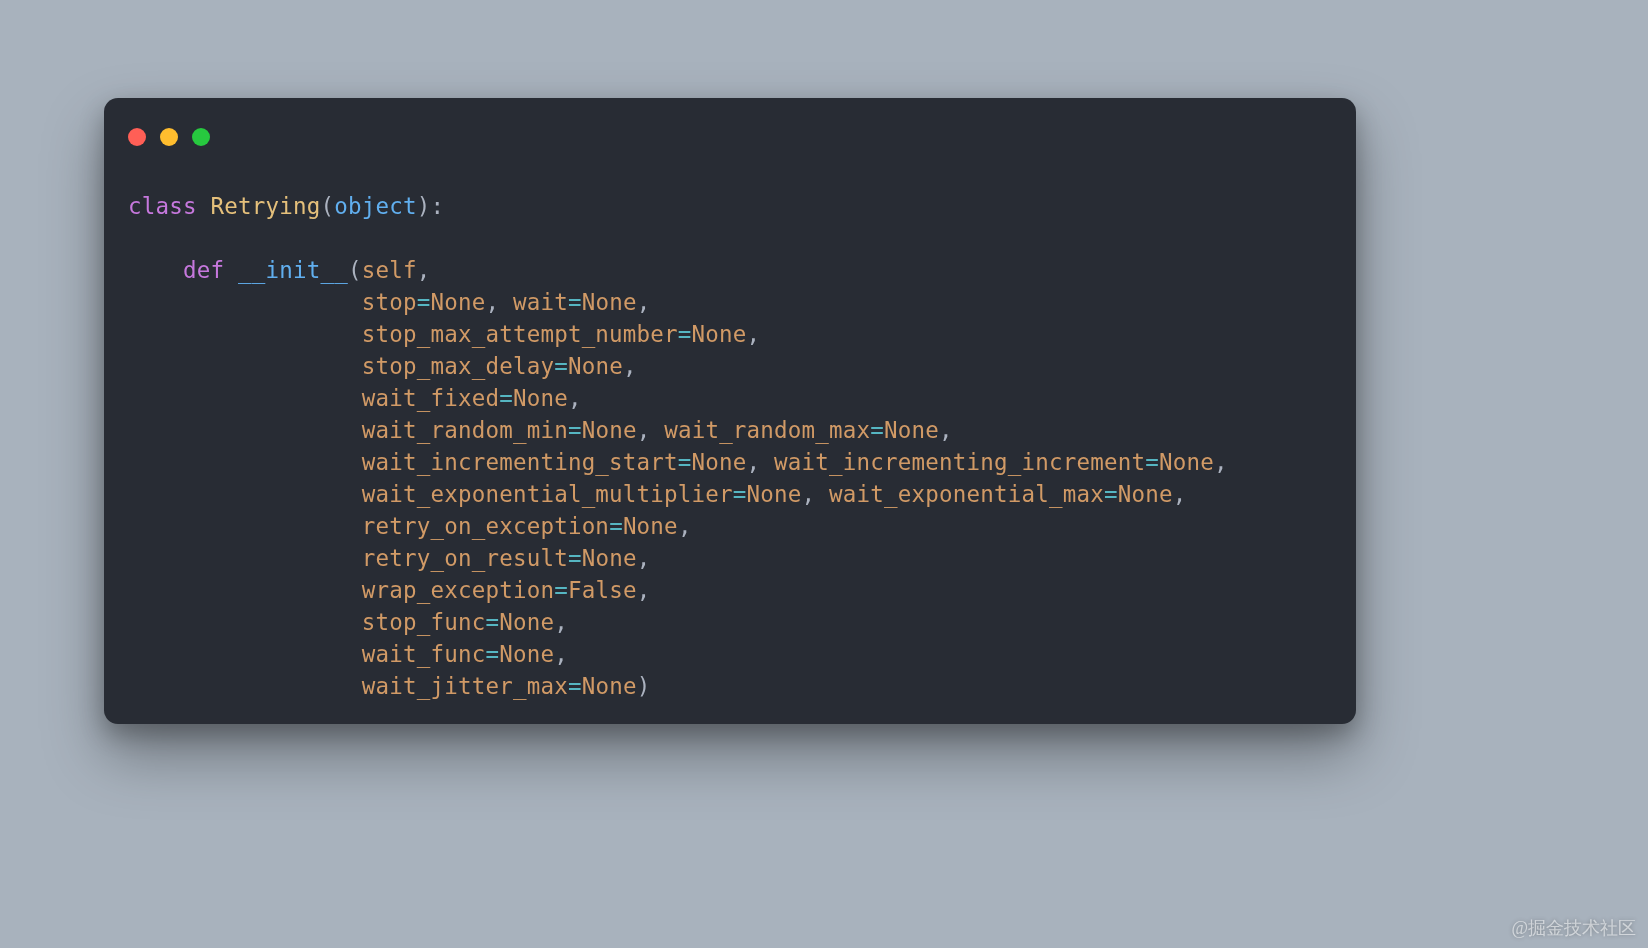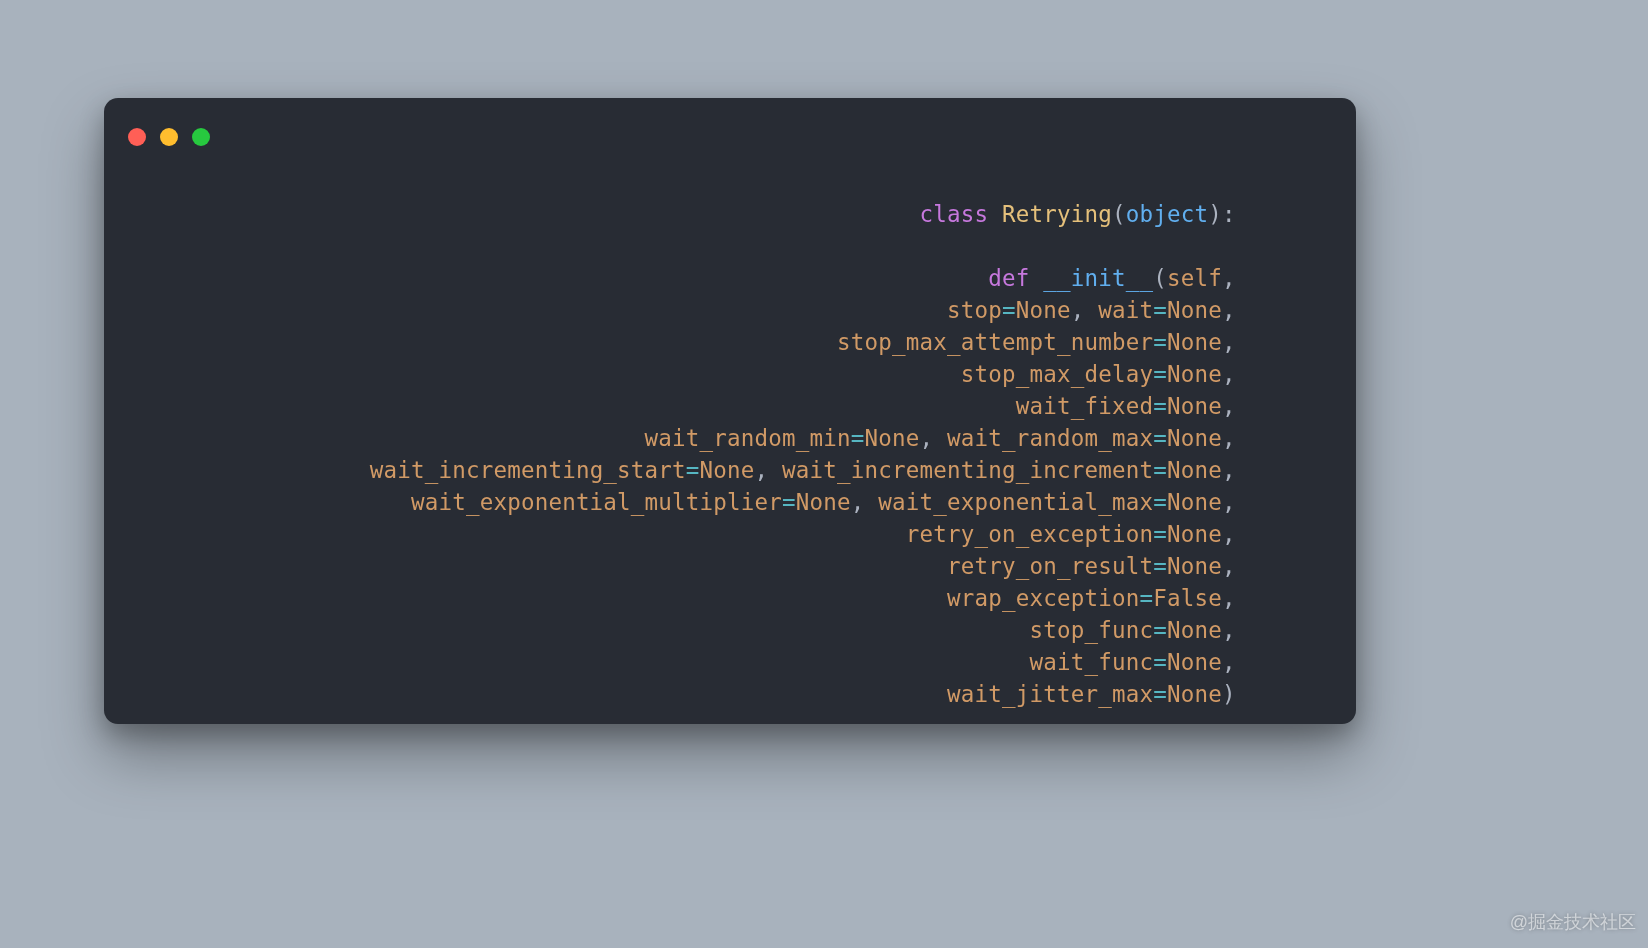--- a/index.html
+++ b/index.html
@@ -36,43 +36,42 @@
   .dot {
     width: 18px;
     height: 18px;
     border-radius: 50%;
   }
   .dot.red    { background: #ff5f56; }
   .dot.yellow { background: #ffbd2e; }
   .dot.green  { background: #27c93f; }
 
   pre.code {
-    margin: 8px;
+    margin: 0;
     position: absolute;
     left: 24px;
     top: 92px;
     white-space: pre;
     font-family: inherit;
-    text-align: right;
   }
 
   .tok-kw    { color: #c678dd; }   
   .tok-cls   { color: #e5c07b; }   
   .tok-type  { color: #61afef; }   
   .tok-param { color: #d19a66; }   
   .tok-op    { color: #56b6c2; }   
   .tok-const { color: #d19a66; }   
   .tok-punc  { color: #abb2bf; }   
 
   .watermark {
     position: absolute;
     right: 12px;
-    bottom: 14px;
+    bottom: 8px;
     color: rgba(255,255,255,0.55);
-    font-family: Liberation Sans, sans-serif;
+    font-family: Liberation Serif, serif;
     font-size: 18px;
     text-shadow: 0 0 4px rgba(0,0,0,0.3);
     margin-top: 43px;
   }
 </style>
 </head>
 <body>
 
 <div class="frame">
   <div class="traffic">

